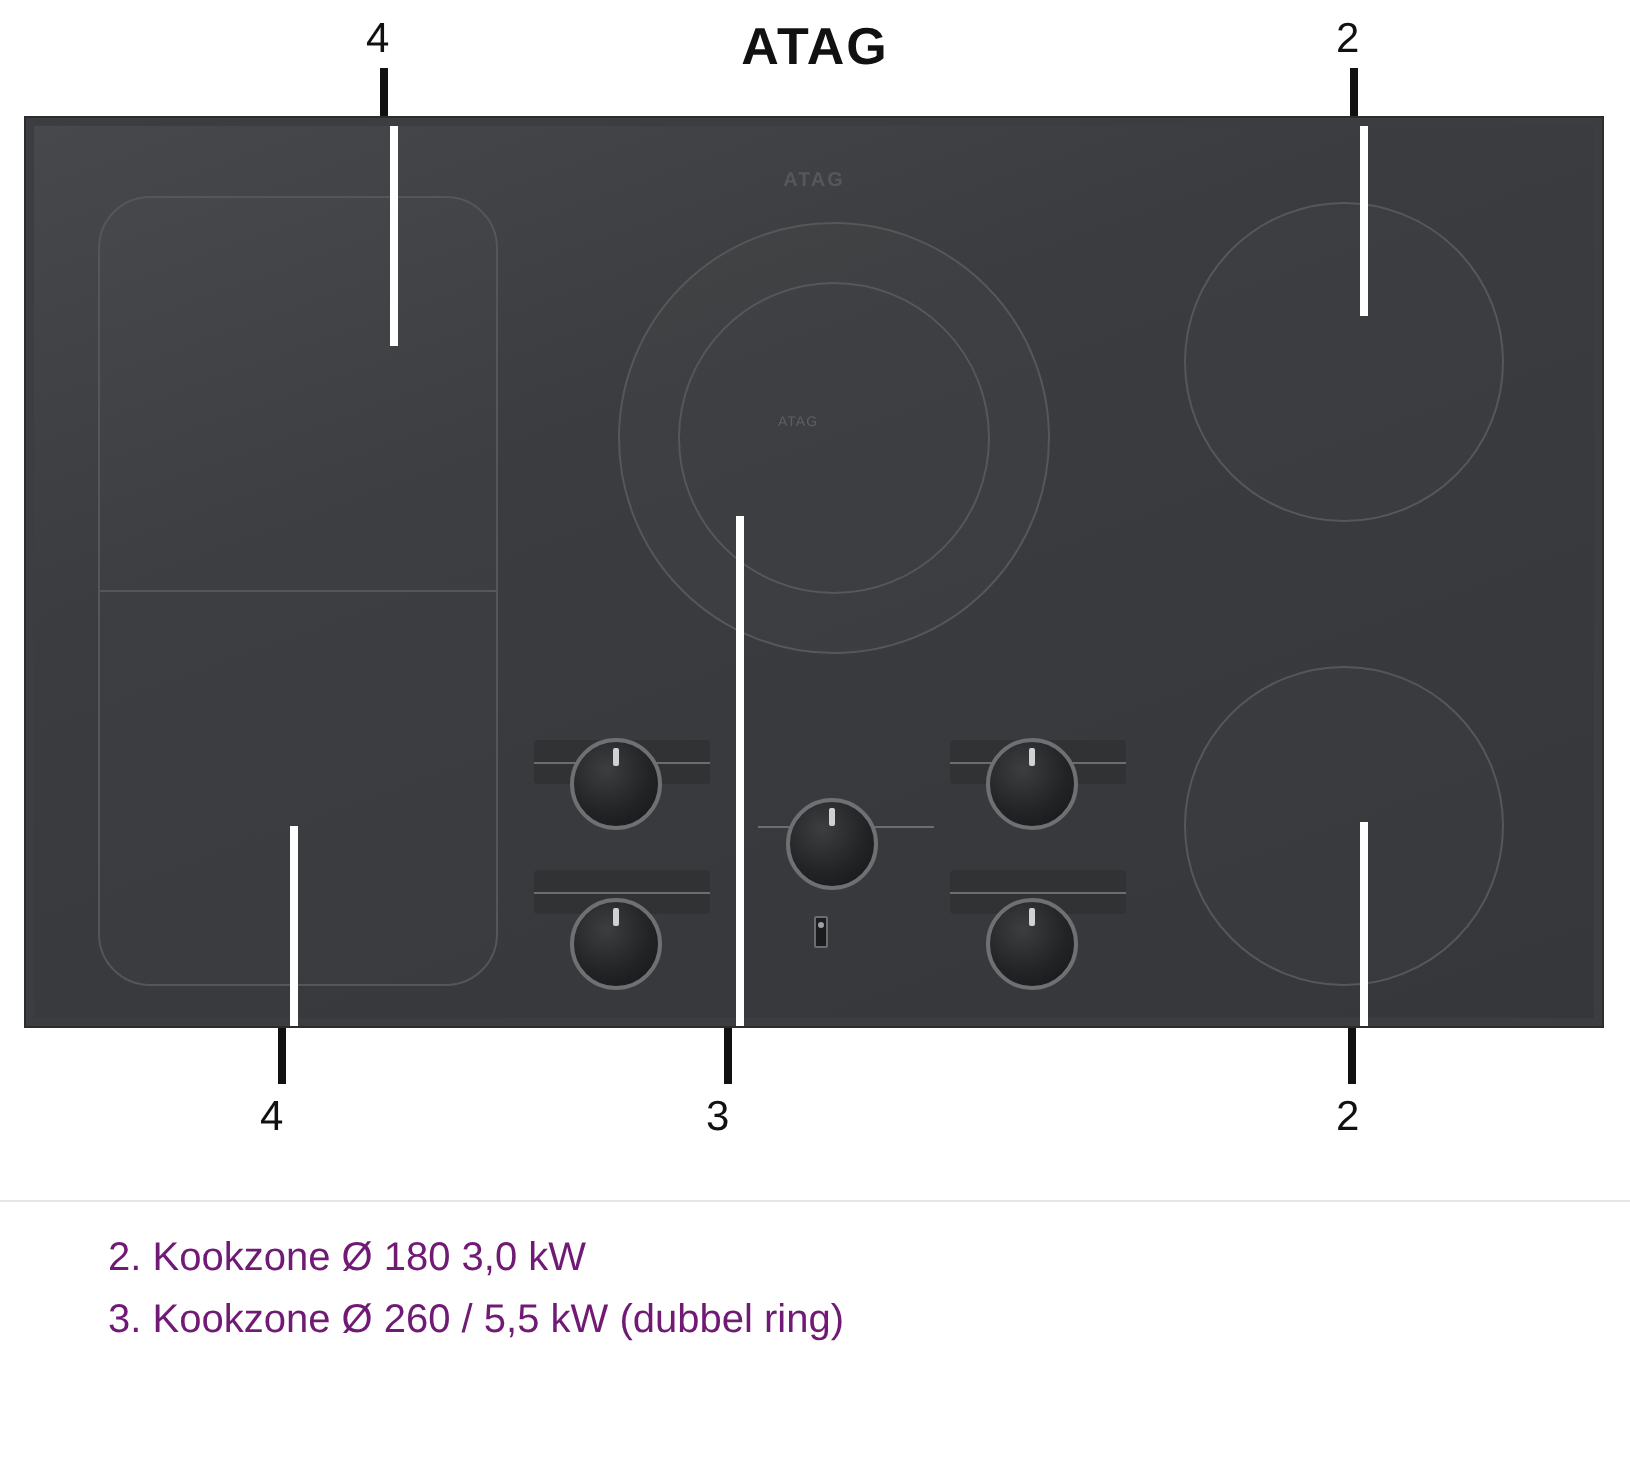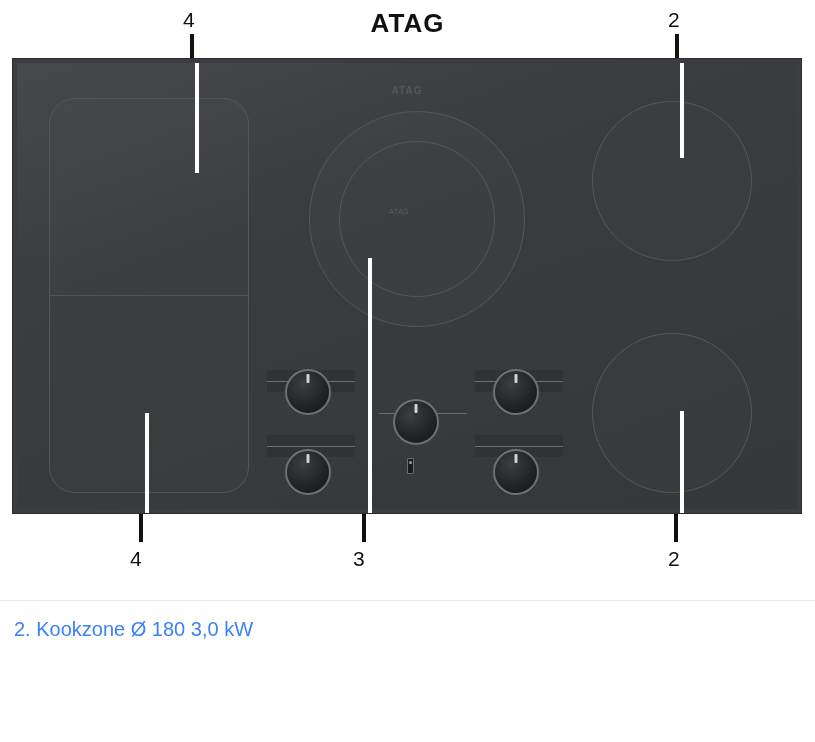--- a/index.html
+++ b/index.html
@@ -159,23 +159,24 @@
   }
   
   #legend {
     position: absolute;
     left: 0; top: 604px;
     width: 815px;
     padding: 10px 14px 0 14px;
   }
   .legend-line {
     font-size: 20px;
-    color: #3b82f6;
+    color: #701a75;
     line-height: 1.55;
     white-space: nowrap;
+    margin-left: 40px;
   }
   .sep {
     position: absolute;
     left: 0; top: 600px;
     width: 815px; height: 1px;
     background: #e6e6e6;
   }
 </style>
 </head>
 <body>
@@ -241,15 +242,16 @@
 
     <div class="leader dark" style="left:139px; top:514px; height:28px;"></div>
     <div class="leader dark" style="left:362px; top:514px; height:28px;"></div>
     <div class="leader dark" style="left:674px; top:514px; height:28px;"></div>
   </div>
 
   <div class="sep"></div>
 
   <div id="legend">
     <div class="legend-line">2. Kookzone Ø 180 3,0 kW</div>
+    <div class="legend-line">3. Kookzone Ø 260 / 5,5 kW (dubbel ring)</div>
   </div>
 
 </div>
 
 </body></html>

